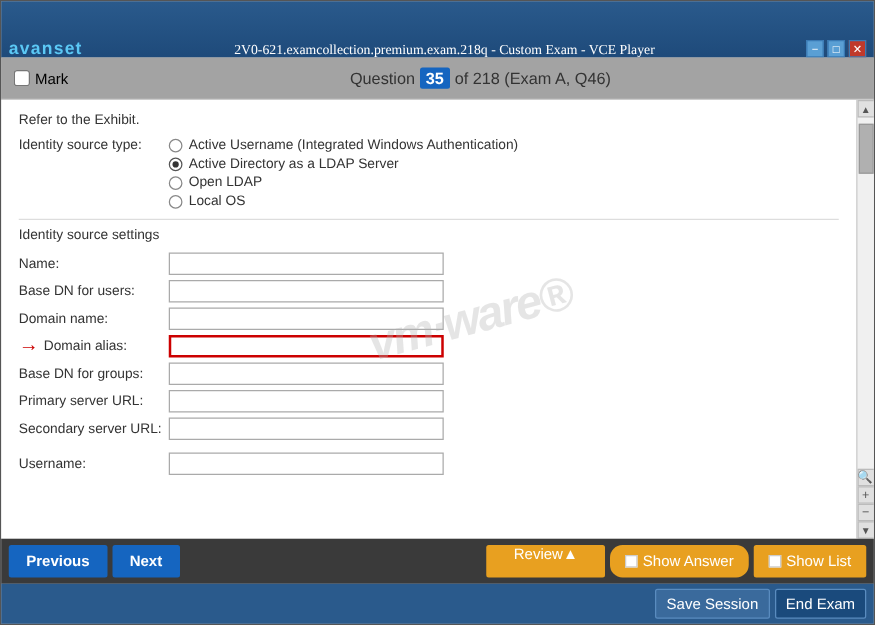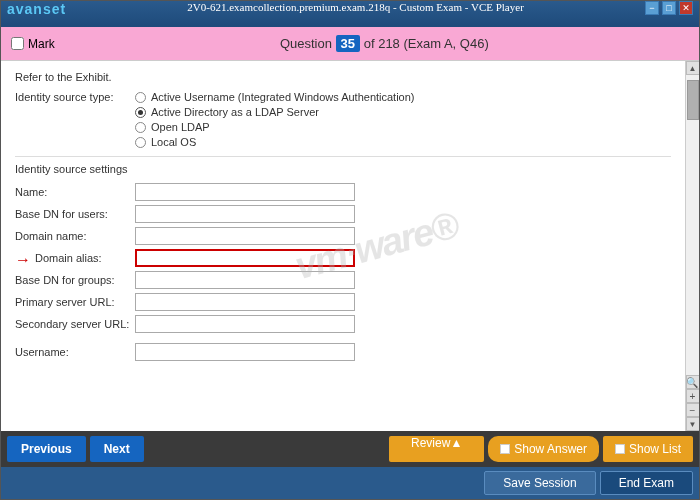--- a/index.html
+++ b/index.html
@@ -1,31 +1,31 @@
 <!DOCTYPE html>
 <html><head>
   <meta charset="utf-8">
   <style>
     * { margin: 0; padding: 0; box-sizing: border-box; }
     body { width: 700px; height: 500px; font-family: Arial, sans-serif; font-size: 12px; overflow: hidden; background: #d0d0d0; }
 
     .window { width: 700px; height: 500px; display: flex; flex-direction: column; border: 1px solid #555; }
 
     
-    .title-bar { background: linear-gradient(to bottom, #2a5a8c, #1e4a7a); height: 26px; display: flex; align-items: flex-start; justify-content: space-between; padding: 0 6px; flex-shrink: 0; }
+    .title-bar { background: linear-gradient(to bottom, #2a5a8c, #1e4a7a); height: 45px; display: flex; align-items: flex-end; justify-content: space-between; padding: 0 6px; flex-shrink: 0; }
     .title-bar-left { display: flex; align-items: center; gap: 6px; }
     .logo-text { color: white; font-size: 14px; font-weight: bold; letter-spacing: 1px; }
     .logo-text span { color: #5bc8f5; }
     .title-bar-center { color: white; font-size: 11px; flex: 1; text-align: center; font-family: Liberation Serif, serif; }
     .title-bar-controls { display: flex; gap: 3px; }
     .win-btn { width: 14px; height: 14px; background: #5a9fd4; border: 1px solid #3a7ab4; color: white; font-size: 9px; display: flex; align-items: center; justify-content: center; cursor: pointer; }
     .win-btn.close { background: #c0392b; }
 
     
-    .toolbar { background: #f9a8d4; border-bottom: 1px solid #ccc; padding: 11px 10px; display: flex; align-items: center; gap: 25px; flex-shrink: 0; height: 34px; }
+    .toolbar { background: #a3a3a3; border-bottom: 1px solid #ccc; padding: 11px 10px; display: flex; align-items: center; gap: 25px; flex-shrink: 0; height: 34px; }
     .mark-check { display: flex; align-items: center; gap: 4px; cursor: pointer; }
     .question-info { flex: 1; text-align: center; font-size: 13px; color: #333; }
     .question-num { display: inline-block; background: #1565c0; color: white; padding: 1px 5px; font-weight: bold; border-radius: 2px; }
 
     
     .main-content { flex: 1; display: flex; overflow: hidden; background: white; }
     .content-area { flex: 1; overflow-y: auto; padding: 10px 14px; position: relative; }
     .scrollbar { width: 14px; background: #f0f0f0; border-left: 1px solid #ccc; display: flex; flex-direction: column; align-items: center; }
     .scrollbar-track { flex: 1; width: 100%; position: relative; }
     .scrollbar-thumb { width: 12px; height: 40px; background: #b0b0b0; position: absolute; top: 5px; left: 1px; border: 1px solid #999; }
@@ -60,21 +60,21 @@
     .nav-btn.prev { background: #1565c0; color: white; }
     .nav-btn.next { background: #1565c0; color: white; }
     .spacer { flex: 1; }
     .review-btn { height: 26px; padding: 0 22px; font-size: 12px; background: #e8a020; color: white; border: none; cursor: pointer; border-radius: 2px; display: flex; align-items: flex-start; gap: 0; }
     .answer-btn { height: 26px; padding: 0 12px; font-size: 12px; background: #e8a020; color: white; border: none; cursor: pointer; border-radius: 10px; display: flex; align-items: center; gap: 4px; }
     .answer-icon { width: 10px; height: 10px; background: #fff; border: 1px solid #ccc; display: inline-block; }
     .list-btn { height: 26px; padding: 0 12px; font-size: 12px; background: #e8a020; color: white; border: none; cursor: pointer; border-radius: 2px; display: flex; align-items: center; gap: 4px; }
 
     
     .footer { background: #2a5a8c; height: 32px; display: flex; align-items: center; justify-content: flex-end; padding: 0 6px; gap: 4px; flex-shrink: 0; }
-    .footer-btn { height: 24px; padding: 0 18px; font-size: 12px; background: #2a5a8c; color: white; border: 1px solid #5a8cbf; cursor: pointer; border-radius: 2px; }
+    .footer-btn { height: 24px; padding: 0 8px; font-size: 12px; background: #2a5a8c; color: white; border: 1px solid #5a8cbf; cursor: pointer; border-radius: 2px; }
     .footer-btn.save { background: #3a6a9c; }
     .footer-btn.end { background: #1a4a7c; }
   </style>
 </head>
 <body>
 
 <div class="window">
 
   <div class="title-bar">
     <div class="title-bar-left">

